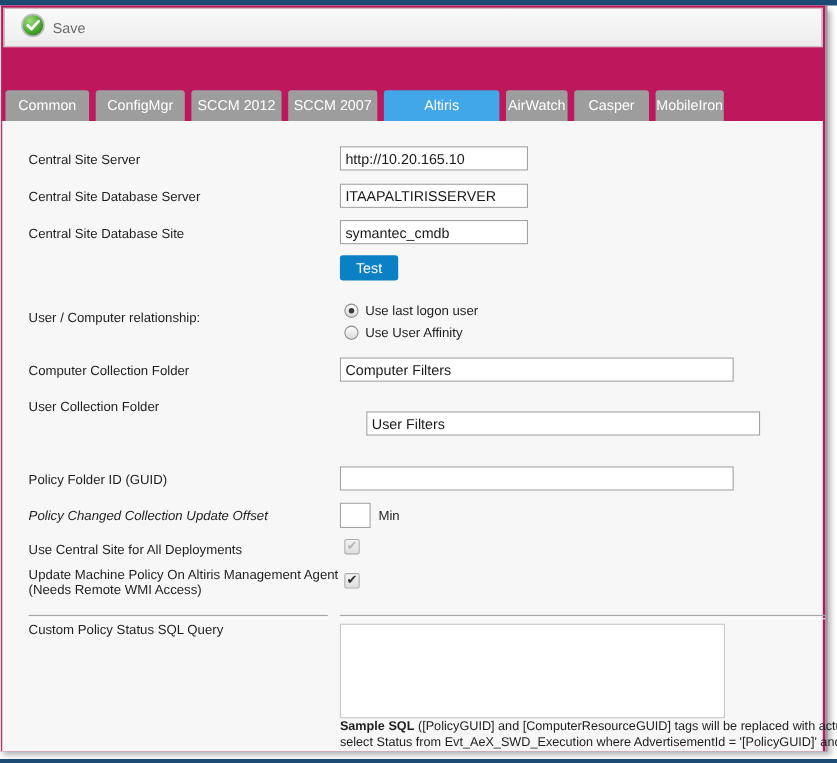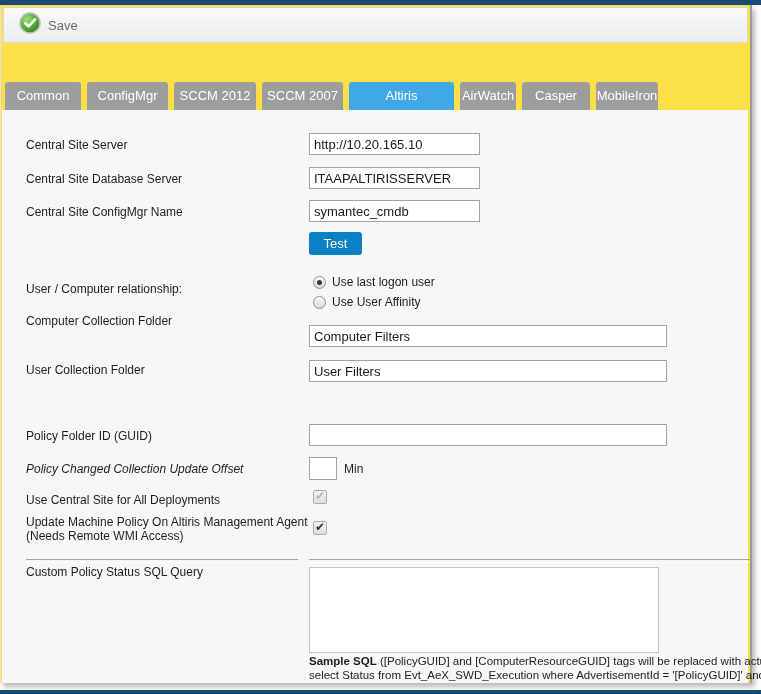--- a/index.html
+++ b/index.html
@@ -13,21 +13,21 @@
   .top-bar{
     position:absolute;left:0;top:0;width:761px;height:5px;
     background:#1b4a74;
   }
   .bottom-bar{
     position:absolute;left:0;bottom:0;width:761px;height:4px;
     background:#1b4a74;
   }
   .window{
     position:absolute;left:0;top:5px;width:752px;height:678px;
-    background:#fde047;
+    background:#be185d;
     border-left:1px solid #e2e2e2;
     border-right:2px solid #9a9a9a;
     box-shadow:3px 4px 5px rgba(0,0,0,.28);
     box-sizing:border-box;
   }
   
   .toolbar{
     position:absolute;left:2px;top:2px;right:2px;height:36px;
     background:linear-gradient(#fafafa,#ececec);
     border:1px solid #d8d8d8;
@@ -170,42 +170,42 @@
   </div>
 
   <div class="content">
 
     <span class="row-label" style="top:28px;">Central Site Server</span>
     <input class="text-input w-narrow" style="top: 23px;" type="text" value="http://10.20.165.10">
 
     <span class="row-label" style="top:62px;">Central Site Database Server</span>
     <input class="text-input w-narrow" style="top: 57px;" type="text" value="ITAAPALTIRISSERVER">
 
-    <span class="row-label" style="top:95px;">Central Site ConfigMgr Name</span>
+    <span class="row-label" style="top:95px;">Central Site Database Site</span>
     <input class="text-input w-narrow" style="top: 90px;" type="text" value="symantec_cmdb">
 
     <button class="test-button" style="top:122px;">Test</button>
 
     <span class="row-label" style="top:172px;">User / Computer relationship:</span>
     <div class="radio-option" style="top:165px;">
       <span class="radio-circle">
           <span class="dot"></span>
         </span>
       <span class="radio-text">Use last logon user</span>
     </div>
     <div class="radio-option" style="top:185px;">
       <span class="radio-circle"></span>
       <span class="radio-text">Use User Affinity</span>
     </div>
 
-    <span class="row-label" style="top:204px;">Computer Collection Folder</span>
+    <span class="row-label" style="top:220px;">Computer Collection Folder</span>
     <input class="text-input w-wide" style="top: 215px;" type="text" value="Computer Filters">
 
     <span class="row-label" style="top:253px;">User Collection Folder</span>
-    <input class="text-input w-wide" style="top: 250px;" type="text" value="User Filters">
+    <input class="text-input w-wide" style="top: 264px; margin-left: 24px;" type="text" value="User Filters">
 
 
     <span class="row-label" style="top:319px;">Policy Folder ID (GUID)</span>
     <input class="text-input w-wide" style="top: 314px;" type="text" value="">
 
     <span class="row-label" style="top:352px;font-style:italic;">Policy Changed Collection Update Offset</span>
     <input class="text-input w-tiny" style="top: 347px; height: 23px;" type="text" value="">
     <span class="unit" style="top:352px;">Min</span>
 
     <span class="row-label" style="top:383px;">Use Central Site for All Deployments</span>

